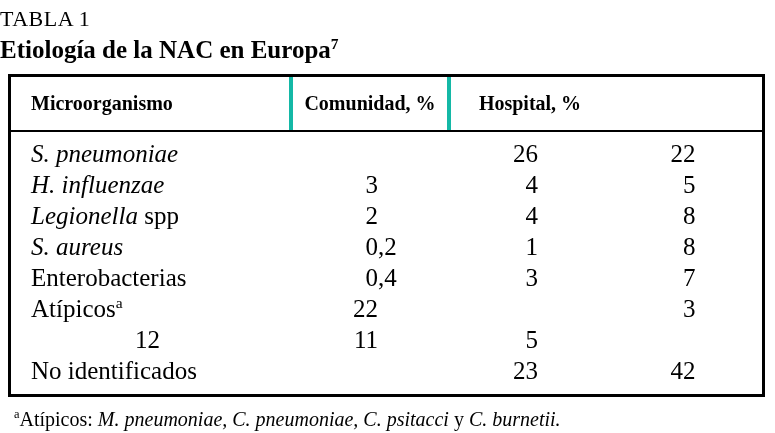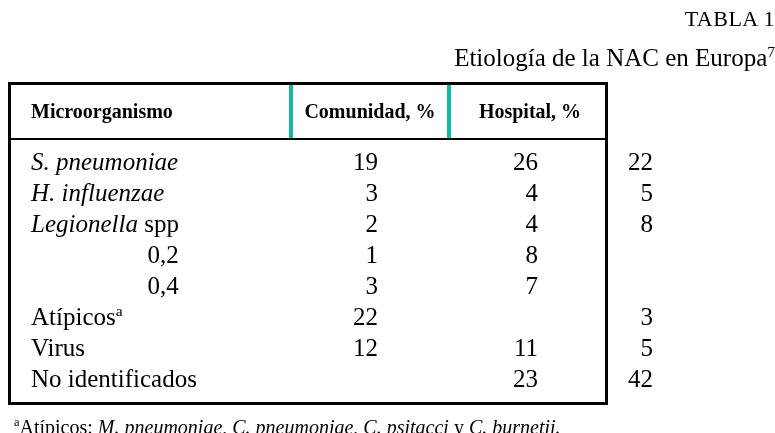--- a/index.html
+++ b/index.html
@@ -6,29 +6,29 @@
   body {
     width: 775px; height: 433px;
     background: #ffffff;
     color: #000000;
     font-family: "Liberation Serif", serif;
     overflow: hidden;
   }
   .page { position: relative; width: 775px; height: 433px; }
 
   
-  .titles { text-align: right; padding-top: 6px; }
+  .titles { text-align: left; padding-top: 6px; }
   .title-line1 { font-size: 22px; letter-spacing: 0.5px; }
-  .title-line2 { font-size: 25px; font-weight: normal; margin-top: 12px; }
+  .title-line2 { font-size: 25px; font-weight: bold; margin-top: 4px; }
   sup { font-size: 62%; line-height: 0; }
 
   
   .tbl {
     margin: 10px 16px 0 8px;
-    width: 600px;
+    width: 757px;
     border: 3px solid #000;
     box-sizing: border-box;
     background: #fff;
   }
   .header-row {
     display: grid;
     grid-template-columns: 278px 158px 162px 1fr;
     border-bottom: 2px solid #000;
     height: 53px;
   }
@@ -82,21 +82,20 @@
     <div class="header-row">
       <div class="header-cell">Microorganismo</div>
       <div class="header-cell">Comunidad, %</div>
       <div class="header-cell">Hospital, %</div>
     </div>
     <div class="tbl-body">
         <div class="row">
           <div class="name-cell"><span class="it">S. pneumoniae</span></div>
           <div class="num-cell">
             <span class="num">
-              <span class="int">19</span>
               <span class="dec"></span>
             </span>
           </div>
           <div class="num-cell">
             <span class="num">
               <span class="int">26</span>
               <span class="dec"></span>
             </span>
           </div>
           <div class="num-cell">
@@ -142,40 +141,42 @@
             </span>
           </div>
           <div class="num-cell">
             <span class="num">
               <span class="int">8</span>
               <span class="dec"></span>
             </span>
           </div>
         </div>
         <div class="row">
+          <div class="name-cell"><span class="it">S. aureus</span></div>
           <div class="num-cell">
             <span class="num">
               <span class="int">0</span>
               <span class="dec">,2</span>
             </span>
           </div>
           <div class="num-cell">
             <span class="num">
               <span class="int">1</span>
               <span class="dec"></span>
             </span>
           </div>
           <div class="num-cell">
             <span class="num">
               <span class="int">8</span>
               <span class="dec"></span>
             </span>
           </div>
         </div>
         <div class="row">
+          <div class="name-cell"><span>Enterobacterias</span></div>
           <div class="num-cell">
             <span class="num">
               <span class="int">0</span>
               <span class="dec">,4</span>
             </span>
           </div>
           <div class="num-cell">
             <span class="num">
               <span class="int">3</span>
               <span class="dec"></span>
@@ -202,21 +203,20 @@
             </span>
           </div>
           <div class="num-cell">
             <span class="num">
               <span class="int">3</span>
               <span class="dec"></span>
             </span>
           </div>
         </div>
         <div class="row">
-          <div class="name-cell"><span>Virus</span></div>
           <div class="num-cell">
             <span class="num">
               <span class="int">12</span>
               <span class="dec"></span>
             </span>
           </div>
           <div class="num-cell">
             <span class="num">
               <span class="int">11</span>
               <span class="dec"></span>

